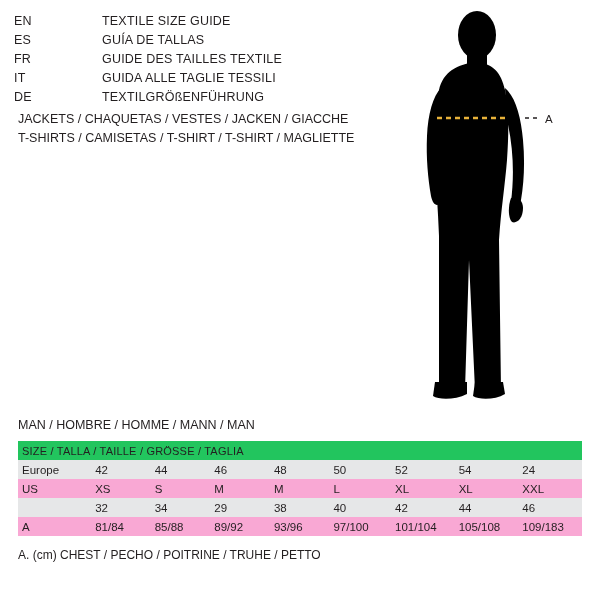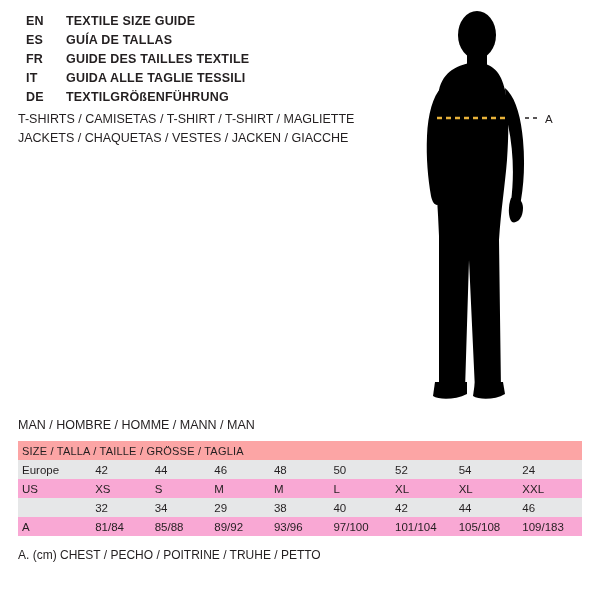--- a/index.html
+++ b/index.html
@@ -17,40 +17,40 @@
   }
   .page {
     position: relative;
     width: 600px;
     height: 600px;
   }
 
   
   .lang-block {
     position: absolute;
-    left: 26px;
+    left: 14px;
     top: 14px;
     width: 380px;
-    font-weight: bold;
   }
   .lang-row {
     display: flex;
     align-items: baseline;
     height: 19px;
     font-size: 12.5px;
     letter-spacing: 0.2px;
   }
   .lang-code {
     width: 40px;
     flex: 0 0 40px;
     color: #231f20;
   }
   .lang-text {
     color: #231f20;
     white-space: nowrap;
+    margin-left: 48px;
   }
 
   
   .category-block {
     position: absolute;
     left: 18px;
     top: 110px;
     width: 400px;
   }
   .category-line {
@@ -98,21 +98,21 @@
     font-size: 11.5px;
     color: #231f20;
   }
   table.sizes td {
     height: 19px;
     padding: 0 0 0 4px;
     vertical-align: middle;
     white-space: nowrap;
   }
   tr.head-row td {
-    background: #fca5a5;
+    background: #22c55e;
     font-size: 11px;
     letter-spacing: 0.2px;
   }
   tr.shade td {
     background: #e6e7e8;
   }
   tr.plain td {
     background: #f9a8d4;
   }
   td.col-label {
@@ -153,22 +153,22 @@
       <span class="lang-code">IT</span>
       <span class="lang-text">GUIDA ALLE TAGLIE TESSILI</span>
     </div>
     <div class="lang-row">
       <span class="lang-code">DE</span>
       <span class="lang-text">TEXTILGRÖßENFÜHRUNG</span>
     </div>
   </div>
 
   <div class="category-block">
+    <div class="category-line">JACKETS / CHAQUETAS / VESTES / JACKEN / GIACCHE</div>
     <div class="category-line">T-SHIRTS / CAMISETAS / T-SHIRT / T-SHIRT / MAGLIETTE</div>
-    <div class="category-line">JACKETS / CHAQUETAS / VESTES / JACKEN / GIACCHE</div>
   </div>
 
   <div class="figure-wrap">
     <svg width="200" height="400" viewBox="0 0 200 400" xmlns="http://www.w3.org/2000/svg">
 
       <ellipse cx="82" cy="25" rx="19" ry="24" fill="#000000"></ellipse>
 
       <rect x="72" y="44" width="20" height="12" fill="#000000"></rect>
 
       <path d="M82 52

